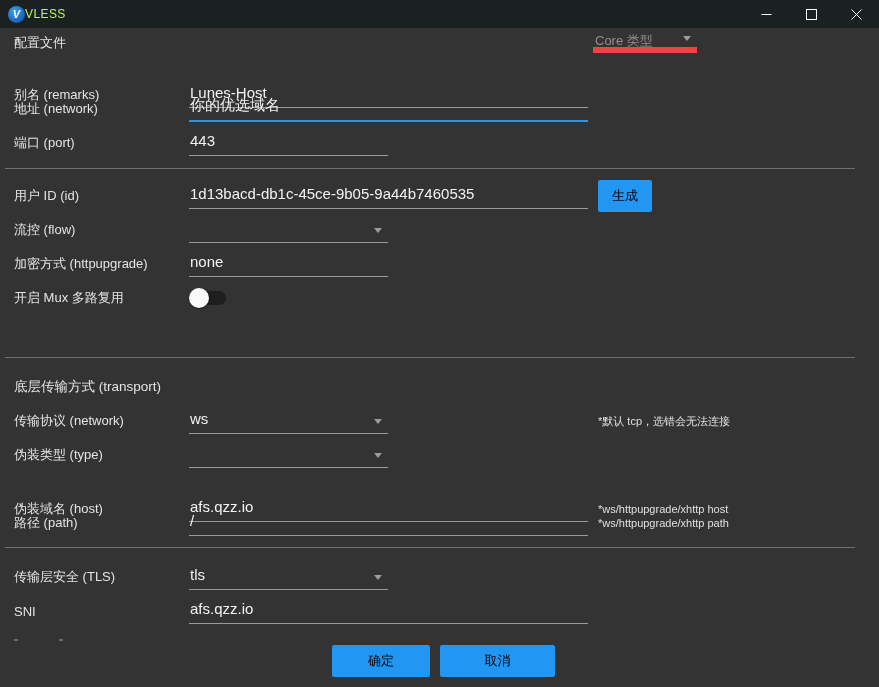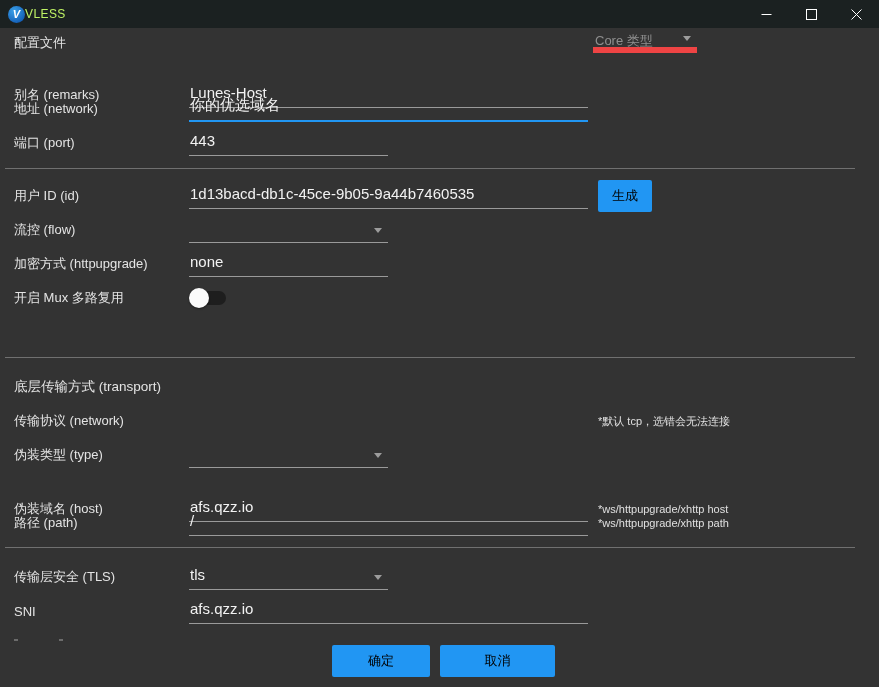--- a/index.html
+++ b/index.html
@@ -186,20 +186,24 @@
 </div>
 
 <div class="divider" style="top:357px;"></div>
 
 <div class="section-title-row" style="top:370px;">
   <div class="section-title">底层传输方式 (transport)</div>
 </div>
 
 <div class="row" style="top:404px;">
   <div class="lbl">传输协议 (network)</div>
+  <div class="field short">
+    <input readonly="" value="ws" style="">
+    <span class="chevron"></span>
+  </div>
   <div class="note">*默认 tcp，选错会无法连接</div>
 </div>
 
 <div class="row" style="top:438px;">
   <div class="lbl">伪装类型 (type)</div>
   <div class="field short">
     <input readonly="" value="" style="">
     <span class="chevron"></span>
   </div>
 </div>

